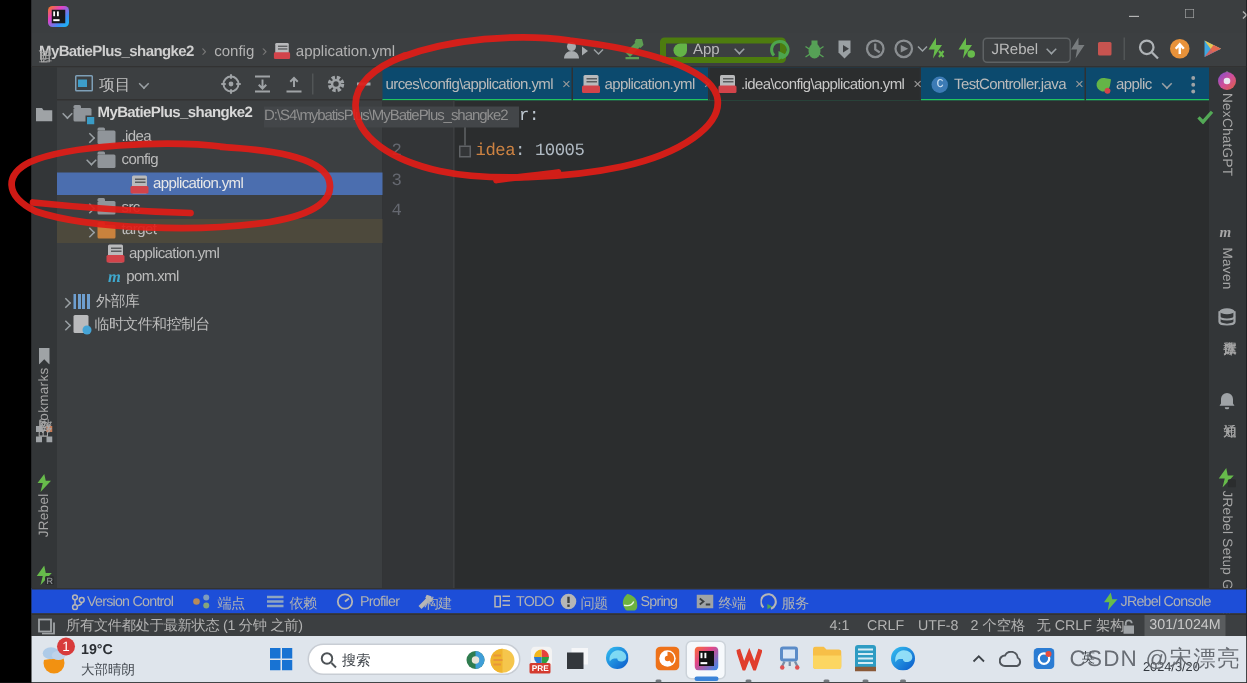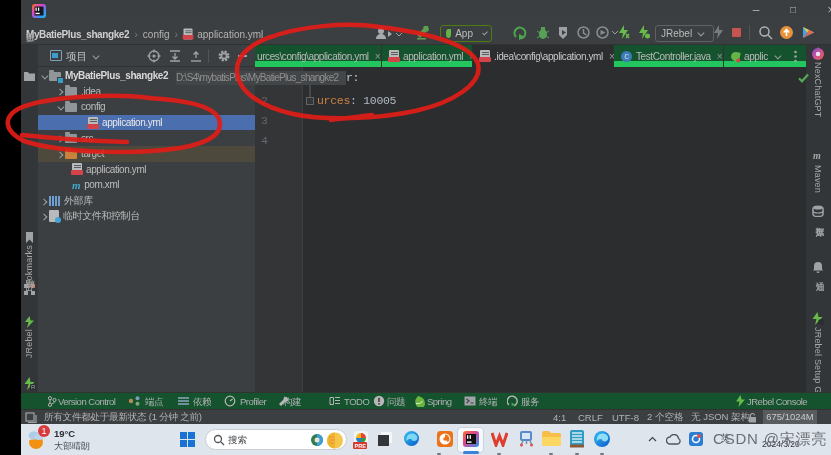--- a/index.html
+++ b/index.html
@@ -14,34 +14,34 @@
 .toolbar{position:absolute;left:21px;top:22px;width:810px;height:23px;background:#3c3f41;border-bottom:1px solid #323232}
 .crumbs{position:absolute;left:26px;top:26px;height:16px;display:flex;align-items:center;color:#b3b3b3;font-size:10px;letter-spacing:0}
 .crumbs b{color:#cecece;font-weight:bold;font-size:10px;letter-spacing:-0.4px}
 .crumbs .sep{color:#777;margin:0 5px;font-size:11px}
 .lstripe{position:absolute;left:21px;top:45px;width:17px;height:347px;background:#333638}
 .rstripe{position:absolute;left:806px;top:45px;width:25px;height:347px;background:#333638}
 .vtext{color:#a7a7a7;font-size:9px;letter-spacing:0.2px;white-space:nowrap}
 .vl{writing-mode:vertical-rl;transform:rotate(180deg)}
 .vr{writing-mode:vertical-rl}
 .phead{position:absolute;left:38px;top:45px;width:217px;height:22px;background:#3c3f41;border-bottom:1px solid #323232}
-.tabs{position:absolute;left:255px;top:45px;width:551px;height:22px;background:#14532d;border-bottom:6px solid #22c55e;display:flex}
+.tabs{position:absolute;left:255px;top:45px;width:551px;height:22px;background:#0c4a6e;border-bottom:1px solid #22c55e;display:flex}
 .tab{height:22px;display:flex;align-items:center;color:#bbb;font-size:10px;letter-spacing:-0.4px;border-right:1px solid #2f3133;padding:0 7px}
 .tab .x{color:#9a9a9a;margin-left:6px;font-size:10px}
 .tab span{flex:none}
 .tab.active{background:#2b2d2e;color:#c8c8c8}
 .editor{position:absolute;left:255px;top:67px;width:551px;height:325px;background:#2b2d2e}
 .gutter{position:absolute;left:255px;top:67px;width:48px;height:325px;background:#333537;border-right:1px solid #3c3e40}
 .lnum{position:absolute;color:#656870;font-size:11.5px;font-family:"Liberation Mono",monospace}
 .code{position:absolute;font-family:"Liberation Mono",monospace;font-size:11.5px;letter-spacing:-0.3px;white-space:pre}
 .tree{position:absolute;left:38px;top:67px;width:217px}
 .row{position:absolute;left:0;width:217px;height:15.6px;display:flex;align-items:center;color:#bcbcbc;font-size:10px;letter-spacing:-0.4px;white-space:nowrap}
 .row .chev{color:#8f9295;font-size:8px;width:10px;text-align:center;flex:none}
 .row .ico{flex:none;margin-right:4px}
-.btoolbar{position:absolute;left:21px;top:392px;width:810px;height:17px;background:#14532d;border-top:1px solid #323232;display:flex;align-items:center;color:#b6b6b6;font-size:10px}
+.btoolbar{position:absolute;left:21px;top:392px;width:810px;height:17px;background:#1d4ed8;border-top:1px solid #323232;display:flex;align-items:center;color:#b6b6b6;font-size:10px}
 .statusbar{position:absolute;left:21px;top:409px;width:810px;height:15px;background:#3c3f41;border-top:1px solid #323232;color:#b2b2b2;font-size:9.5px;display:flex;align-items:center}
 .taskbar{position:absolute;left:21px;top:424px;width:810px;height:31px;background:#dfe5ec}
 svg{display:block}
 .scrib{position:absolute;left:0;top:0;width:831px;height:455px;pointer-events:none;z-index:50}
 .wm{position:absolute;z-index:60;color:rgba(70,74,80,0.85);font-weight:normal}
 .fold,.fold-o,.fold-root{width:12px;height:9px;background:#90959a;border-radius:1px;position:relative;margin-top:1px}
 .fold::before,.fold-o::before,.fold-root::before{content:"";position:absolute;left:0;top:-2px;width:5px;height:2px;background:inherit;border-radius:1px 1px 0 0}
 .fold-o{background:#c9823d}
 .fold-root::after{content:"";position:absolute;right:-2px;bottom:-2px;width:5px;height:5px;background:#3a9cc6;outline:1px solid #3c3f41}
 .ymlico{display:inline-block;width:10px;height:12px;background:#b9babc;border-radius:1px;position:relative;margin-right:4px}
@@ -92,21 +92,21 @@
       </g>
       <path d="M22 7 l3 3 3-3" stroke="#9aa0a3" fill="none"></path>
     </svg>
  <svg class="abs" style="left:416px;top:25px" width="14" height="15" viewBox="0 0 14 15">
       <g fill="#5d9e53">
         <path d="M1 10 L8 3 L11 6 L4 13z"></path>
         <path d="M8 1 l4 0 1 4 -2 2 -4-4z"></path>
       </g>
       <rect x="1" y="13" width="9" height="1.5" fill="#5d9e53"></rect>
     </svg>
- <div class="abs" style="left:440px;top:24.5px;width:52px;height:17px;border:1px solid #4d7c0f;border-radius:3px;display:flex;align-items:center;padding:0 5px;color:#bbb;font-size:10px"><span style="width:9px;height:9px;background:#64b447;border-radius:70% 10% 70% 70%;display:inline-block;margin-right:4px"></span>App<span class="td" style="margin-left:10px"></span></div>
+ <div class="abs" style="left:440px;top:24.5px;width:84px;height:17px;border:4px solid #4d7c0f;border-radius:3px;display:flex;align-items:center;padding:0 5px;color:#bbb;font-size:10px"><span style="width:9px;height:9px;background:#64b447;border-radius:70% 10% 70% 70%;display:inline-block;margin-right:4px"></span>App<span class="td" style="margin-left:10px"></span></div>
  <svg class="abs" style="left:513px;top:25px" width="15" height="15" viewBox="0 0 15 15">
       <path d="M3 12 A 5.5 5.5 0 1 1 8 13.5" stroke="#4da54d" stroke-width="2" fill="none"></path>
       <path d="M6 9 l0 6 6-3z" fill="#4da54d"></path>
     </svg>
  <svg class="abs" style="left:536px;top:25px" width="14" height="15" viewBox="0 0 14 15">
       <ellipse cx="7" cy="9" rx="4" ry="5" fill="#56a156"></ellipse>
       <rect x="5" y="2" width="4" height="3" fill="#56a156"></rect>
       <path d="M1 6l3 2M13 6l-3 2M1 13l3-2M13 13l-3-2" stroke="#56a156"></path>
     </svg>
  <svg class="abs" style="left:556px;top:25px" width="15" height="15" viewBox="0 0 15 15">
@@ -268,21 +268,21 @@
  <div class="row" style="top:94.6px"><span class="ico ymlico" style="margin-left:34px"></span>application.yml</div>
  <div class="row" style="top:110.2px"><span class="ico mvn" style="margin-left:34px;color:#3fa8cd">m</span>pom.xml</div>
  <div class="row" style="top:125.8px"><span class="chev" style="margin-left:1px"><span class="tr"></span></span><span class="ico lib"></span>外部库</div>
  <div class="row" style="top:141.4px"><span class="chev" style="margin-left:1px"><span class="tr"></span></span><span class="ico scratch"></span>临时文件和控制台</div>
 </div>
 <div class="abs" style="left:176px;top:71px;width:170px;height:14px;background:#434649;z-index:5;color:#8f8f8f;font-size:10px;letter-spacing:-0.7px;line-height:14px;white-space:nowrap;overflow:hidden">D:\S4\mybatisPlus\MyBatiePlus_shangke2</div>
 <div class="lnum" style="left:261px;top:94px">2</div>
 <div class="lnum" style="left:261px;top:114px">3</div>
 <div class="lnum" style="left:261px;top:134px">4</div>
 <div class="code" style="left:346px;top:71px;color:#bec8d1">r:</div>
-<div class="code" style="left:317px;top:94px"><span style="color:#cc8242">urces</span><span style="color:#b0bac3">: 10005</span></div>
+<div class="code" style="left:317px;top:94px"><span style="color:#cc8242">idea</span><span style="color:#b0bac3">: 10005</span></div>
 <svg class="abs" style="left:300px;top:72px;z-index:4" width="18" height="60">
     <g stroke="#606366" fill="none">
       <rect x="6.5" y="2.5" width="7" height="7" fill="#333537"></rect>
       <path d="M10 9.5 V 25"></path>
       <rect x="6.5" y="25.5" width="7" height="7" fill="#333537"></rect>
     </g>
   </svg>
 <svg class="abs" style="left:798px;top:73px" width="11" height="10" viewBox="0 0 11 10">
     <path d="M1 5.2 L4 8.3 L10 1.5" stroke="#53a956" stroke-width="2.2" fill="none"></path>
   </svg>
@@ -347,26 +347,26 @@
 <div class="statusbar" id="statusbar">
  <svg style="margin-left:4px" width="12" height="11" viewBox="0 0 12 11">
       <rect x="1" y="1" width="8" height="8" fill="none" stroke="#9fa3a6" stroke-width="1.2"></rect>
       <path d="M3 10.5h8V3" fill="none" stroke="#9fa3a6" stroke-width="1.2"></path>
     </svg>
  <span style="margin-left:7px;letter-spacing:-0.2px">所有文件都处于最新状态 (1 分钟 之前)</span>
  <span style="position:absolute;left:532px">4:1</span>
  <span style="position:absolute;left:557px">CRLF</span>
  <span style="position:absolute;left:591px">UTF-8</span>
  <span style="position:absolute;left:626px">2 个空格</span>
- <span style="position:absolute;left:670px">无 JSON 架构</span>
+ <span style="position:absolute;left:670px">无 CRLF 架构</span>
  <svg style="position:absolute;left:727px;top:3px" width="9" height="10" viewBox="0 0 9 10">
       <rect x="1" y="4" width="7" height="5.5" fill="#9fa3a6"></rect>
       <path d="M2.5 4V2.5a2 2 0 0 1 4 0" fill="none" stroke="#9fa3a6" stroke-width="1.2"></path>
     </svg>
- <span style="position:absolute;left:742px;top:0;width:54px;height:14px;background:#595c5e;color:#c9c9c9;text-align:center;line-height:14px">675/1024M</span>
+ <span style="position:absolute;left:742px;top:0;width:54px;height:14px;background:#595c5e;color:#c9c9c9;text-align:center;line-height:14px">301/1024M</span>
 </div>
 <div class="taskbar" id="taskbar">
  <svg class="abs" style="left:5px;top:3px" width="24" height="24" viewBox="0 0 24 24">
       <circle cx="10" cy="15" r="7" fill="#f29111"></circle>
       <path d="M3 13a7 7 0 0 1 14-2z" fill="#dfe5ec"></path>
       <ellipse cx="8" cy="8.5" rx="5.5" ry="4" fill="#aecbe8"></ellipse>
       <ellipse cx="13" cy="10" rx="4.5" ry="3" fill="#bed3ea"></ellipse>
     </svg>
  <div class="abs" style="left:17px;top:1px;width:12px;height:12px;border-radius:50%;background:#d83b3b;color:#fff;font-size:9px;text-align:center;line-height:12px">1</div>
  <div class="abs" style="left:33px;top:4px;color:#2a2e33;font-size:9.5px;font-weight:bold">19°C</div>

